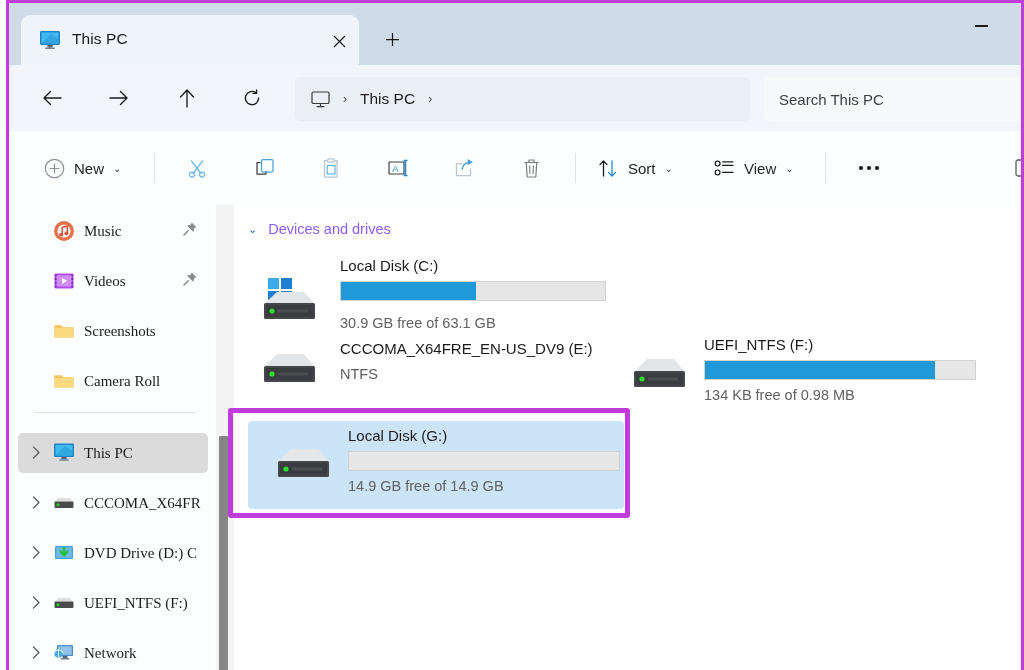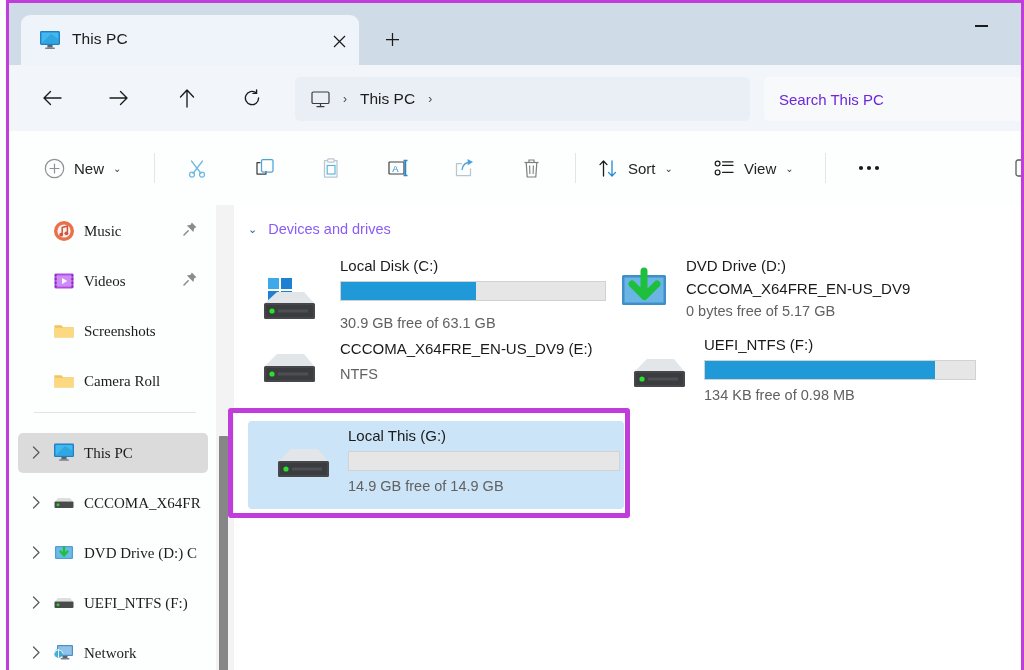--- a/index.html
+++ b/index.html
@@ -41,21 +41,21 @@
   .addressbar{
     position:absolute;left:286px;top:12px;width:455px;height:44px;
     background:#eaeff5;border-radius:5px;display:flex;align-items:center;padding-left:16px;box-sizing:border-box;
   }
   .crumb-txt{font-size:15.5px;color:#1d1d1d;}
   .crumb-sep{font-size:12px;color:#44474b;margin:0 13px;line-height:1;}
   .searchbox{
     position:absolute;left:755px;top:12px;width:262px;height:44px;
     background:#f7f9fb;border-radius:5px;display:flex;align-items:center;padding-left:15px;box-sizing:border-box;
   }
-  .searchbox span{font-size:15px;color:#6d28d9;}
+  .searchbox span{font-size:15px;color:#404040;}
 
   
   .cmdbar{position:absolute;left:0;top:128px;width:1012px;height:74px;background:#fdfefe;border-bottom:1px solid #e6eaee;}
   .cmd-item{position:absolute;top:17px;height:40px;display:flex;align-items:center;border-radius:5px;padding:0 7px;box-sizing:border-box;}
   .cmd-label{font-size:15px;color:#242424;margin-left:9px;}
   .cmd-chev{font-size:10px;color:#3d3d3d;margin-left:9px;}
   .cmd-div{position:absolute;top:22px;width:1px;height:30px;background:#e2e6ea;}
 
   
   .sidebar{position:absolute;left:0;top:202px;width:207px;height:468px;background:#fdfefe;overflow:hidden;}
@@ -492,32 +492,20 @@
             <rect x="22" y="32.5" width="30" height="3" fill="#5d5f62" opacity="0.55"></rect>
           </svg>
         </span>
         <span class="drv-name">Local Disk (C:)</span>
         <div class="bar-outer" style="top:28px">
           <div class="bar-fill" style="width:51%"></div>
         </div>
         <span class="drv-sub" style="top:62px">30.9 GB free of 63.1 GB</span>
       </div>
 
-      <div class="drive" style="left:370px;top:48px">
-        <span class="drv-icon" style="top:14px;width:56px;height:42px">
-          <svg width="56" height="42" viewBox="0 0 56 42">
-            <rect x="6" y="8" width="44" height="30" rx="1.5" fill="#3f8fc8"></rect>
-            <rect x="8.5" y="10.5" width="39" height="25" fill="#6bb5e6"></rect>
-            <path d="M28 4 L28 24 M16 17 L28.5 29.5 L41 17" stroke="#1fbf3e" stroke-width="7" fill="none" stroke-linecap="round" stroke-linejoin="round"></path>
-          </svg>
-        </span>
-        <span class="drv-name" style="left:82px">DVD Drive (D:)</span>
-        <span class="drv-name2" style="left:82px">CCCOMA_X64FRE_EN-US_DV9</span>
-        <span class="drv-sub" style="left:82px;top:50px">0 bytes free of 5.17 GB</span>
-      </div>
 
       <div class="drive" style="left:10px;top:135px">
         <span class="drv-icon" style="top:10px;width:70px;height:34px">
           <svg width="70" height="34" viewBox="0 0 70 34">
             <path d="M9 16 L21 4 L48 4 L58 16 Z" fill="#e3e6e8"></path>
             <rect x="8" y="16" width="51" height="16" rx="1.5" fill="#45474a"></rect>
             <rect x="10" y="18" width="47" height="12" rx="1" fill="#3a3c3f"></rect>
             <circle cx="16" cy="24" r="2.6" fill="#2ae02a"></circle>
             <rect x="22" y="22.5" width="30" height="3" fill="#5d5f62" opacity="0.55"></rect>
           </svg>
@@ -546,21 +534,21 @@
       <div class="drive sel" style="left:14px;top:216px;width:376px;height:88px">
         <span class="drv-icon" style="left:22px;top:24px;width:70px;height:34px">
           <svg width="70" height="34" viewBox="0 0 70 34">
             <path d="M9 16 L21 4 L48 4 L58 16 Z" fill="#e3e6e8"></path>
             <rect x="8" y="16" width="51" height="16" rx="1.5" fill="#45474a"></rect>
             <rect x="10" y="18" width="47" height="12" rx="1" fill="#3a3c3f"></rect>
             <circle cx="16" cy="24" r="2.6" fill="#2ae02a"></circle>
             <rect x="22" y="22.5" width="30" height="3" fill="#5d5f62" opacity="0.55"></rect>
           </svg>
         </span>
-        <span class="drv-name" style="left:100px;top:6px">Local This (G:)</span>
+        <span class="drv-name" style="left:100px;top:6px">Local Disk (G:)</span>
         <div class="bar-outer" style="left:100px;top:30px;width:272px">
           <div class="bar-fill" style="width:0%"></div>
         </div>
         <span class="drv-sub" style="left:100px;top:57px">14.9 GB free of 14.9 GB</span>
       </div>
     </div>
   </div>
 
   <div class="callout"></div>
   <div class="outer-frame"></div>

